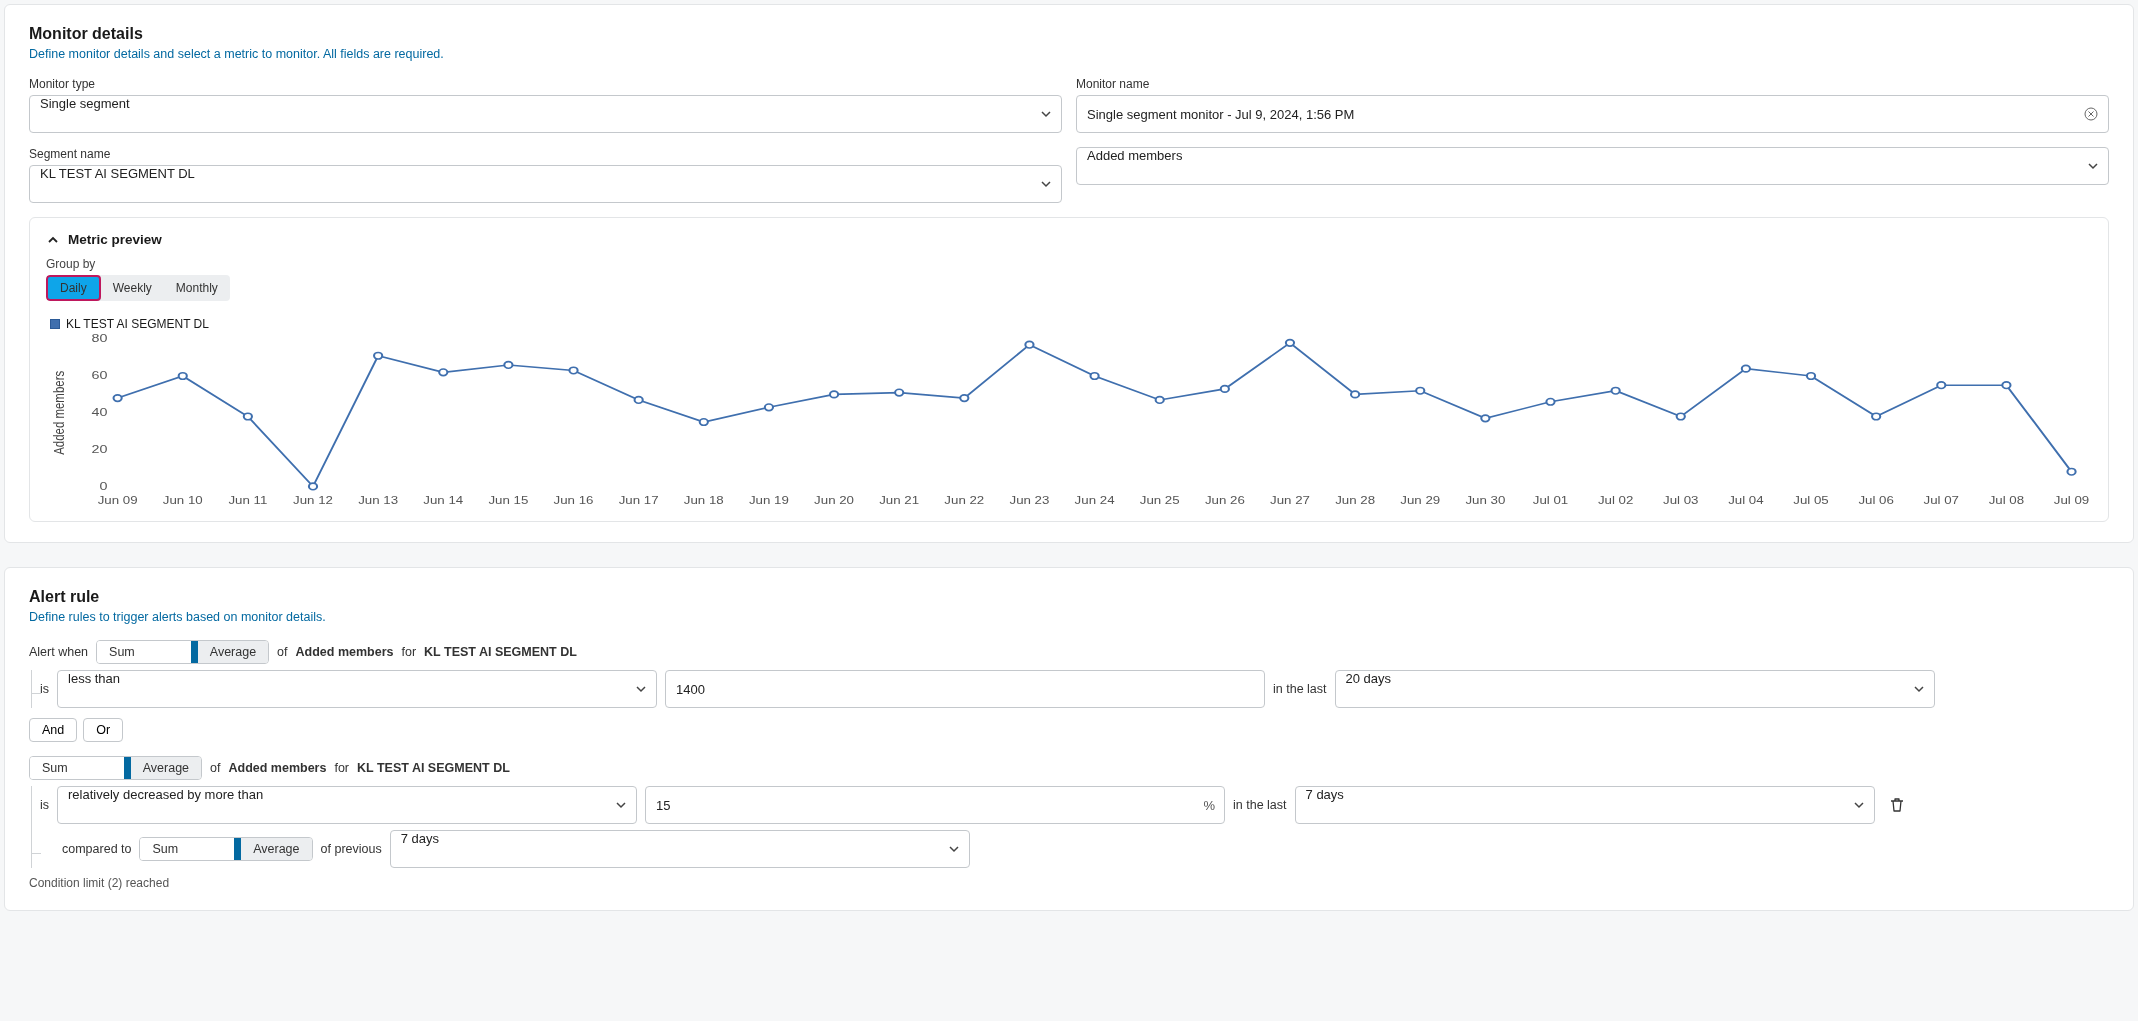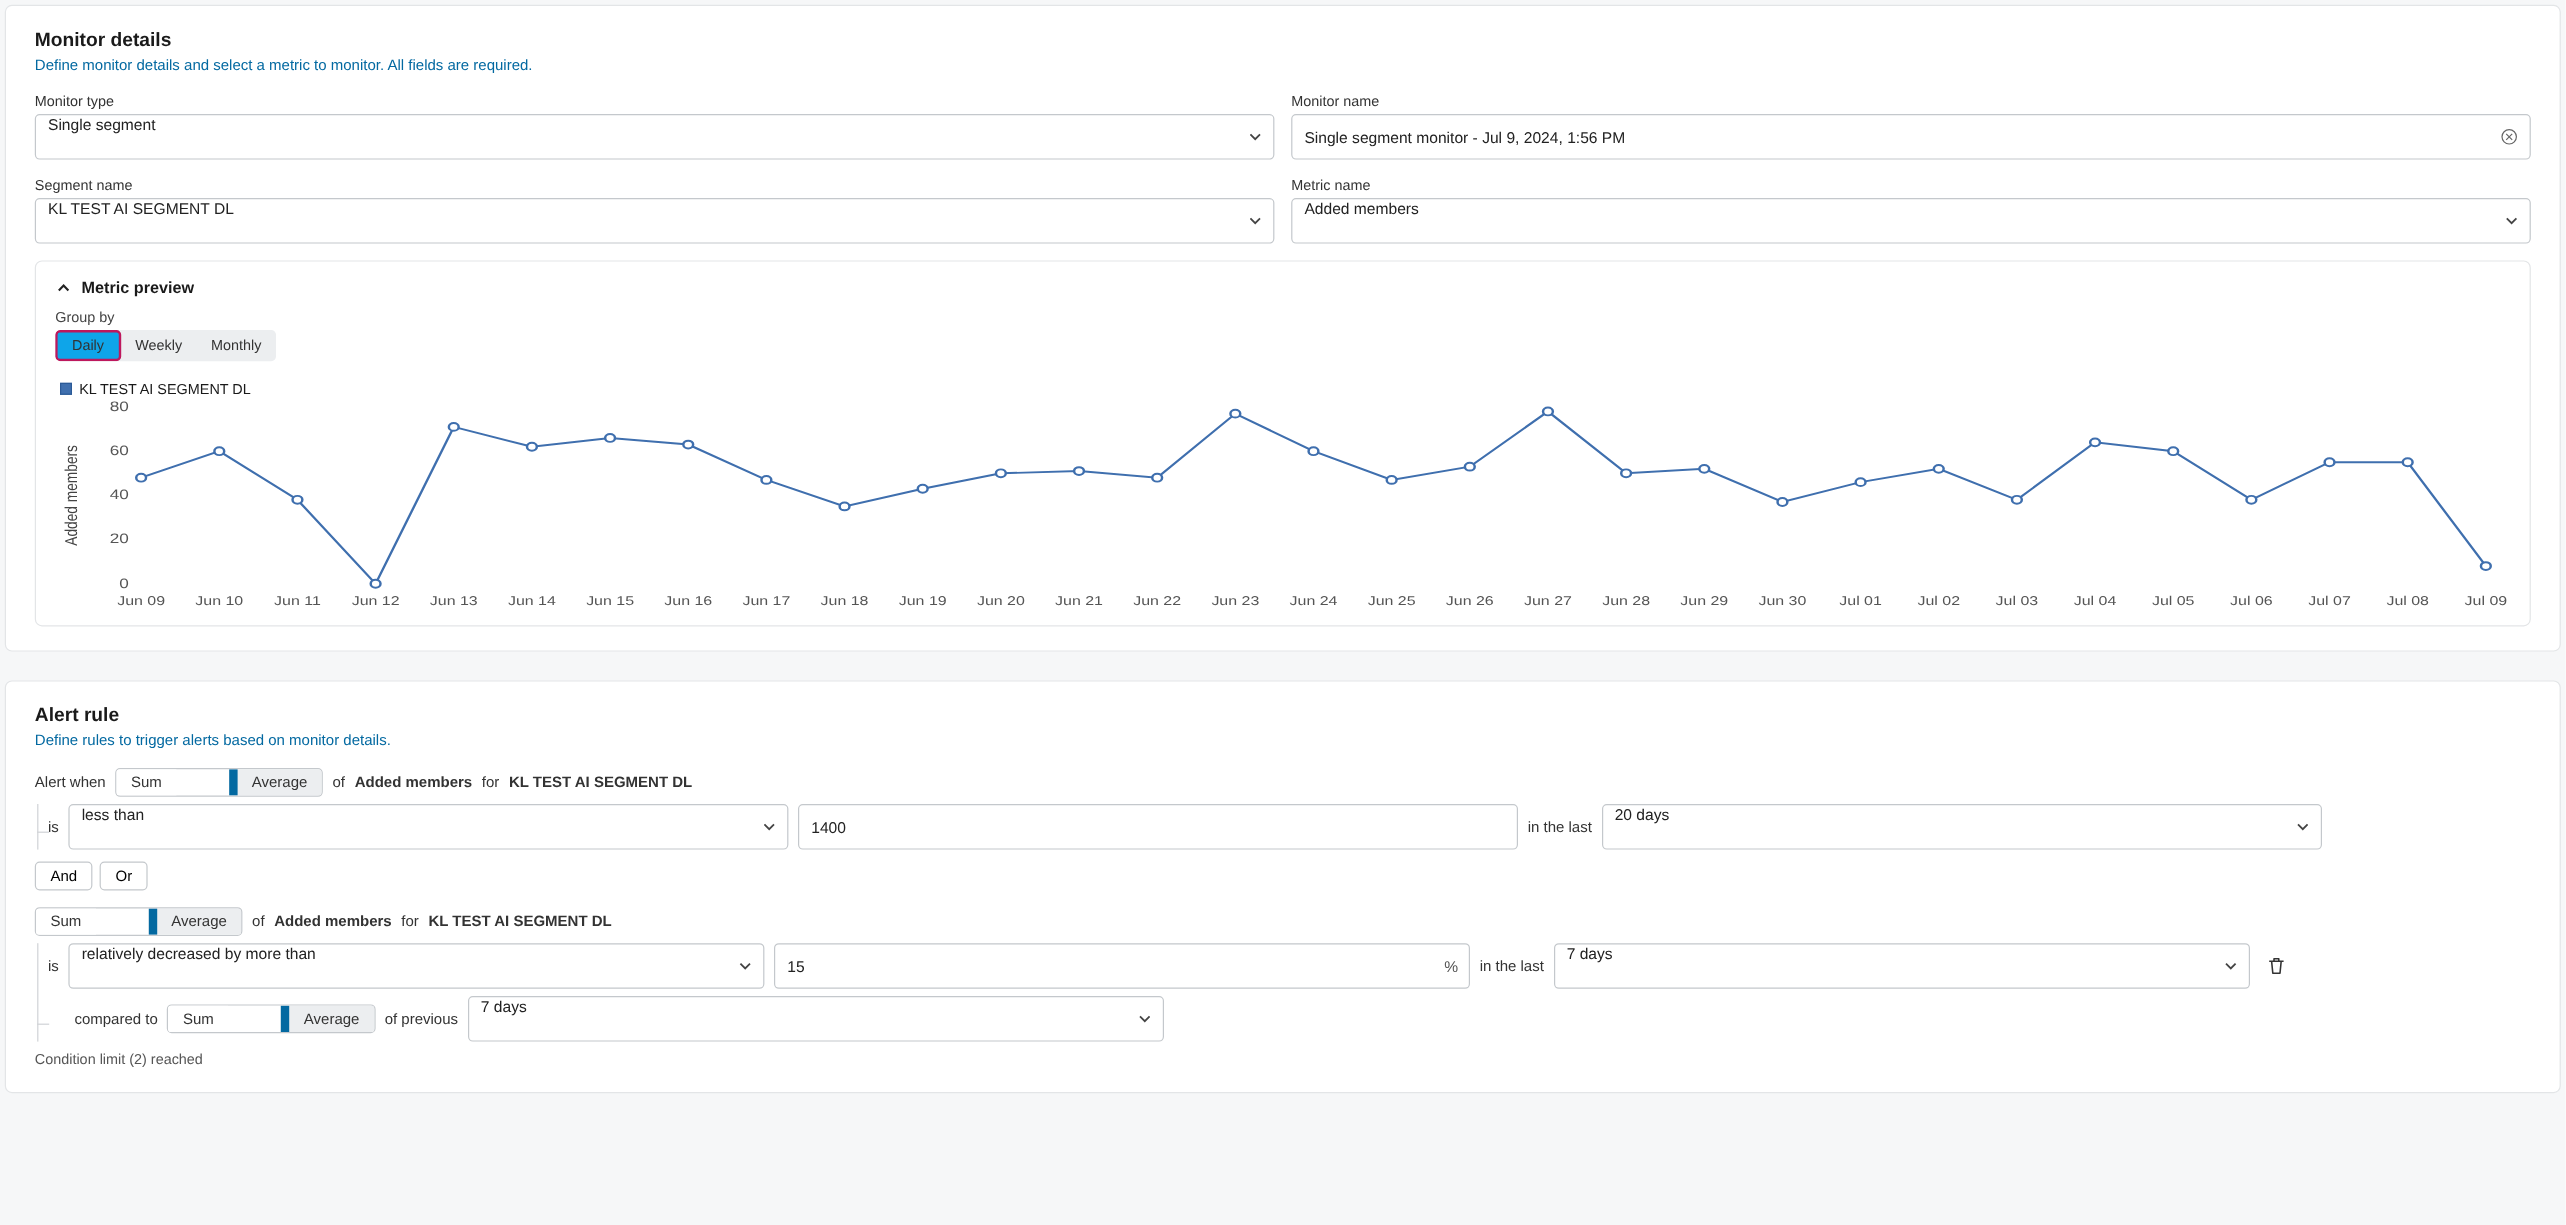--- a/index.html
+++ b/index.html
@@ -117,21 +117,20 @@
       <div class="select-wrap">
         <div class="select">KL TEST AI SEGMENT DL</div>
         <span class="chev">
           <svg width="12" height="12" viewBox="0 0 12 12">
               <path d="M2 4l4 4 4-4" fill="none" stroke="currentColor" stroke-width="1.5"></path>
             </svg>
         </span>
       </div>
     </div>
     <div class="col">
-      <label class="field-label">Metric name</label>
       <div class="select-wrap">
         <div class="select">Added members</div>
         <span class="chev">
           <svg width="12" height="12" viewBox="0 0 12 12">
               <path d="M2 4l4 4 4-4" fill="none" stroke="currentColor" stroke-width="1.5"></path>
             </svg>
         </span>
       </div>
     </div>
   </div>

